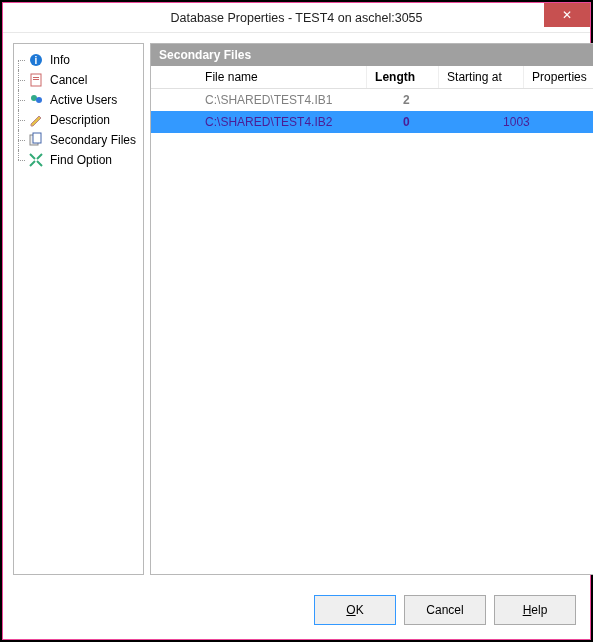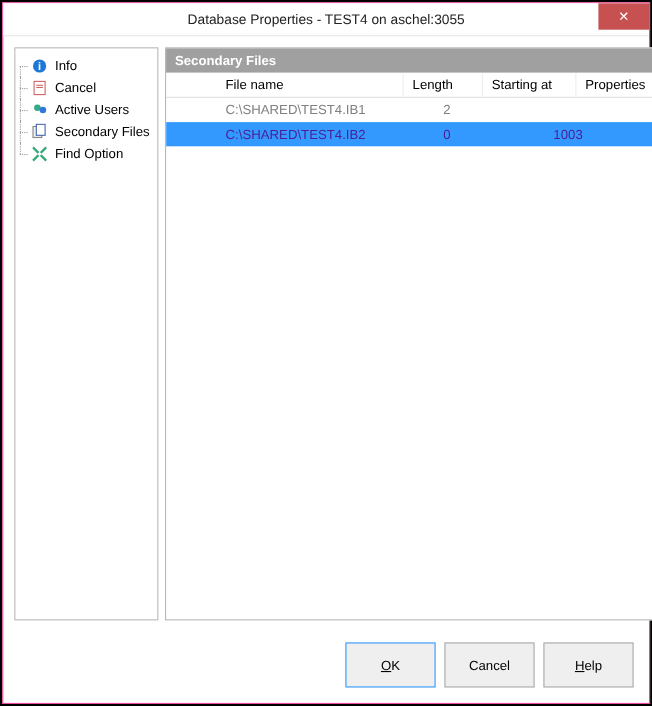--- a/index.html
+++ b/index.html
@@ -130,38 +130,38 @@
       overflow: hidden;
       font-size: 12px;
     }
     .th {
       color: #000;
       font-weight: normal;
       border-right: 1px solid #eee;
     }
     .th:last-child { border-right: none; }
     .c1 { width: 170px; margin-left: 46px; }
-    .c2 { width: 72px; }
+    .c2 { width: 72px; font-weight: bold; }
     .c3 { width: 85px; }
     .c4 { flex: 1; }
     .trow { color: #808080; gap: 28px; }
     .trow.selected {
       background: #3399ff;
       color: #4c1d95;
     }
     .footer {
       border-top: 0;
       padding: 10px 14px 14px;
       display: flex;
       justify-content: flex-end;
       gap: 8px;
     }
     .btn {
       min-width: 82px;
-      height: 41px;
+      height: 30px;
       border: 1px solid #aaa;
       background: #efefef;
       font-size: 12px;
       display: flex;
       align-items: center;
       justify-content: center;
       cursor: default;
     }
     .btn.default { border: 1px solid #3399ff; }
     .btn .ul { text-decoration: underline; }
@@ -205,20 +205,30 @@
       <div class="nav-item">
         <span class="dots"></span>
           <span class="dots-h"></span>
         <span class="nav-icon">
           <svg width="16" height="16">
               <circle cx="6" cy="6" r="3" fill="#3a8"></circle>
               <circle cx="11" cy="8" r="3" fill="#37d"></circle>
             </svg>
         </span>
         <span>Active Users</span>
+      </div>
+      <div class="nav-item">
+        <span class="dots"></span>
+          <span class="dots-h"></span>
+        <span class="nav-icon">
+          <svg width="16" height="16">
+              <path d="M3 12 L11 4 L13 6 L5 14 L3 14 Z" fill="#e6c14a" stroke="#b88"></path>
+            </svg>
+        </span>
+        <span>Description</span>
       </div>
       <div class="nav-item selected">
         <span class="dots"></span>
           <span class="dots-h"></span>
         <span class="nav-icon">
           <svg width="16" height="16">
               <rect x="2" y="3" width="8" height="10" fill="#eee" stroke="#888"></rect>
               <rect x="5" y="1" width="8" height="10" fill="#fff" stroke="#46a"></rect>
             </svg>
         </span>

